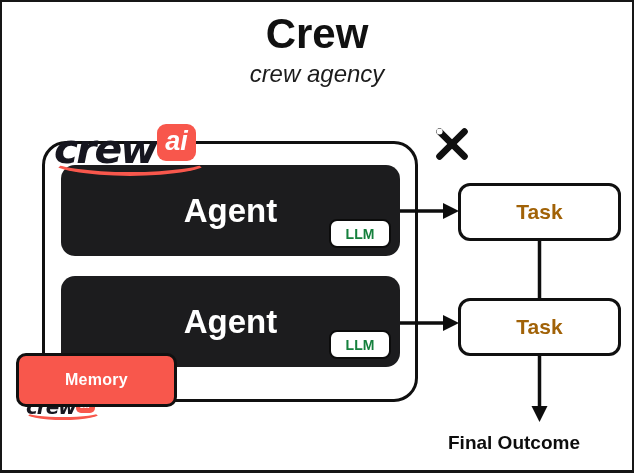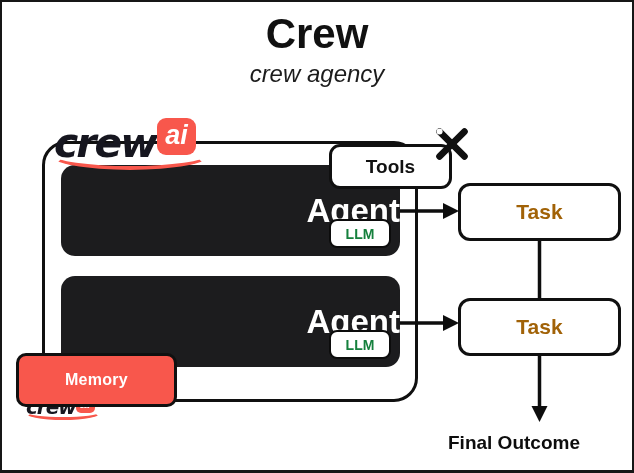--- a/index.html
+++ b/index.html
@@ -8,21 +8,21 @@
 
   .title { position:absolute; top:8px; left:0; width:100%; text-align:center;
            font-size:42px; font-weight:800; color:#111; }
   .subtitle { position:absolute; top:58px; left:0; width:100%; text-align:center;
               font-size:24px; font-style:italic; color:#1c1c1c; }
 
   .crew-box { position:absolute; left:40px; top:139px; width:376px; height:261px;
               border:3.5px solid #101010; border-radius:24px; z-index:1; background:transparent; }
 
   .agent { position:absolute; left:59px; width:339px; height:91px; background:#1c1c1e;
-           border-radius:14px; z-index:2; display:flex; align-items:center; justify-content:flex-end; }
+           border-radius:14px; z-index:2; display:flex; align-items:center; justify-content:center; }
   .agent-1 { top:163px; }
   .agent-2 { top:274px; }
   .agent-label { color:#fff; font-size:33px; font-weight:700; }
   .llm-badge { position:absolute; right:9px; bottom:8px; width:62px; height:29px; background:#fff;
                border:2.5px solid #0c0c0c; border-radius:8px; display:flex; align-items:center;
                justify-content:center; font-size:14px; font-weight:800; color:#15803d; }
 
   .tools-box { position:absolute; left:327px; top:142px; width:123px; height:45px; background:#fff;
                border:3px solid #101010; border-radius:11px; z-index:4; display:flex;
                align-items:center; justify-content:center; font-size:19px; font-weight:800; color:#111; }
@@ -37,21 +37,21 @@
   .memory { position:absolute; left:14px; top:351px; width:161px; height:54px; background:#F8574C;
             border:3px solid #101010; border-radius:10px; z-index:4; display:flex; align-items:center;
             justify-content:center; color:#fff; font-size:16px; font-weight:800; letter-spacing:.3px; }
 
   .connectors { position:absolute; left:0; top:0; width:634px; height:473px; z-index:5; pointer-events:none; }
 
   .final-outcome { position:absolute; left:446px; top:430px; width:183px; text-align:left;
                    font-size:19px; font-weight:800; color:#0d0d0d; z-index:4; }
 
   .logo { position:absolute; z-index:3; white-space:nowrap; }
-  .logo-main { left:52px; top:117px; }
+  .logo-main { left:52px; top:123px; }
   .logo-small { left:24px; top:393px; }
   .logo .word { font-style:italic; font-weight:800; color:#16161f;
                 font-family:"DejaVu Sans", sans-serif; position:relative; z-index:2; }
   .logo-main .word { font-size:41px; letter-spacing:-2px; }
   .logo-small .word { font-size:20px; letter-spacing:-1px; }
   .logo .badge { display:inline-block; background:#F8574C; color:#fff; font-style:italic;
                  font-weight:800; position:relative; z-index:2; }
   .logo-main .badge { font-size:27px; padding:2px 8px 4px; border-radius:9px; top:-13px; margin-left:1px; }
   .logo-small .badge { font-size:13px; padding:1px 4px 2px; border-radius:5px; top:-6px; }
   .logo .swoosh { position:absolute; border:4px solid transparent; border-bottom-color:#F8574C;
@@ -75,21 +75,20 @@
 
   <div class="agent agent-1">
     <span class="agent-label">Agent</span>
     <span class="llm-badge">LLM</span>
   </div>
   <div class="agent agent-2">
     <span class="agent-label">Agent</span>
     <span class="llm-badge">LLM</span>
   </div>
 
-  <div class="tools-box">Tools</div>
   <svg class="tools-icon" viewBox="0 0 48 48">
     <g stroke="#101010" stroke-width="7" stroke-linecap="round">
       <line x1="11" y1="37" x2="37" y2="11"></line>
       <line x1="11" y1="11" x2="37" y2="37"></line>
     </g>
     <circle cx="11" cy="11" r="3.2" fill="#ffffff"></circle>
   </svg>
 
   <div class="memory">Memory</div>
 

